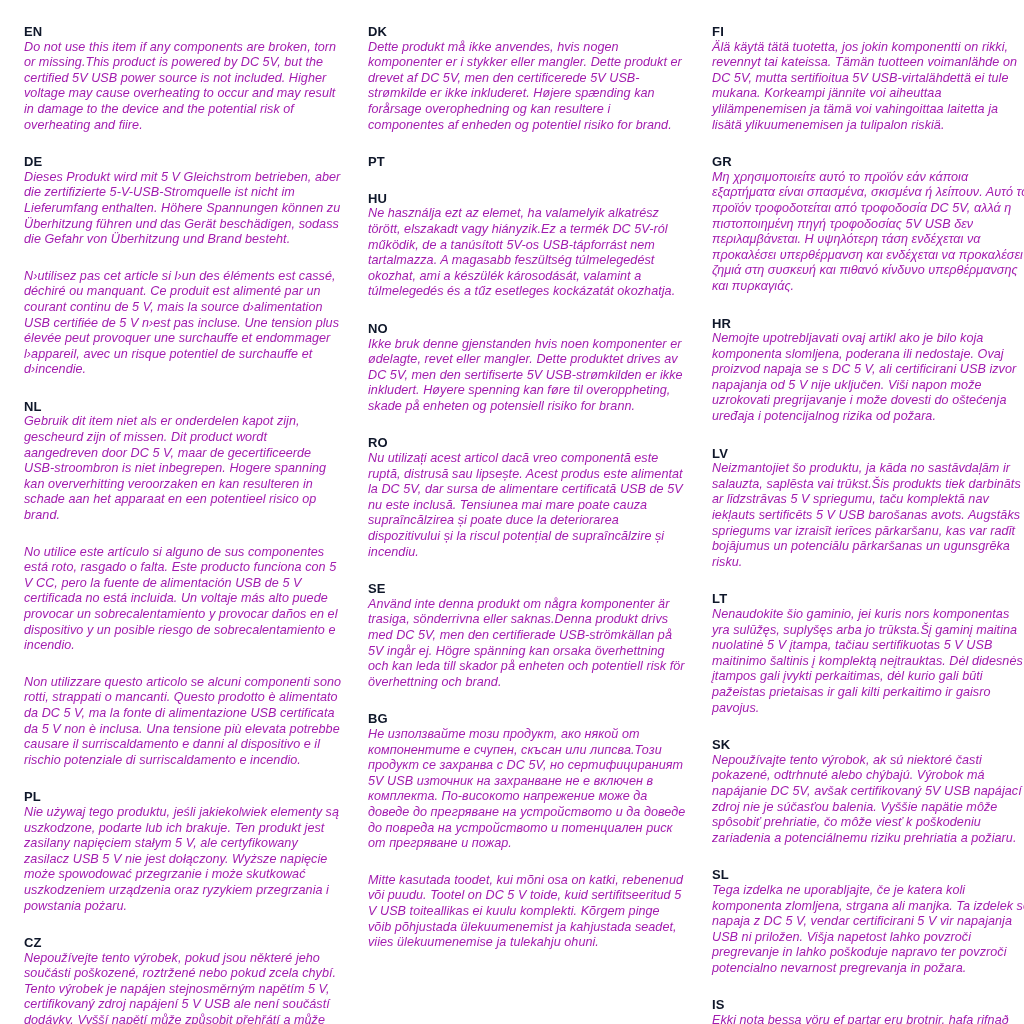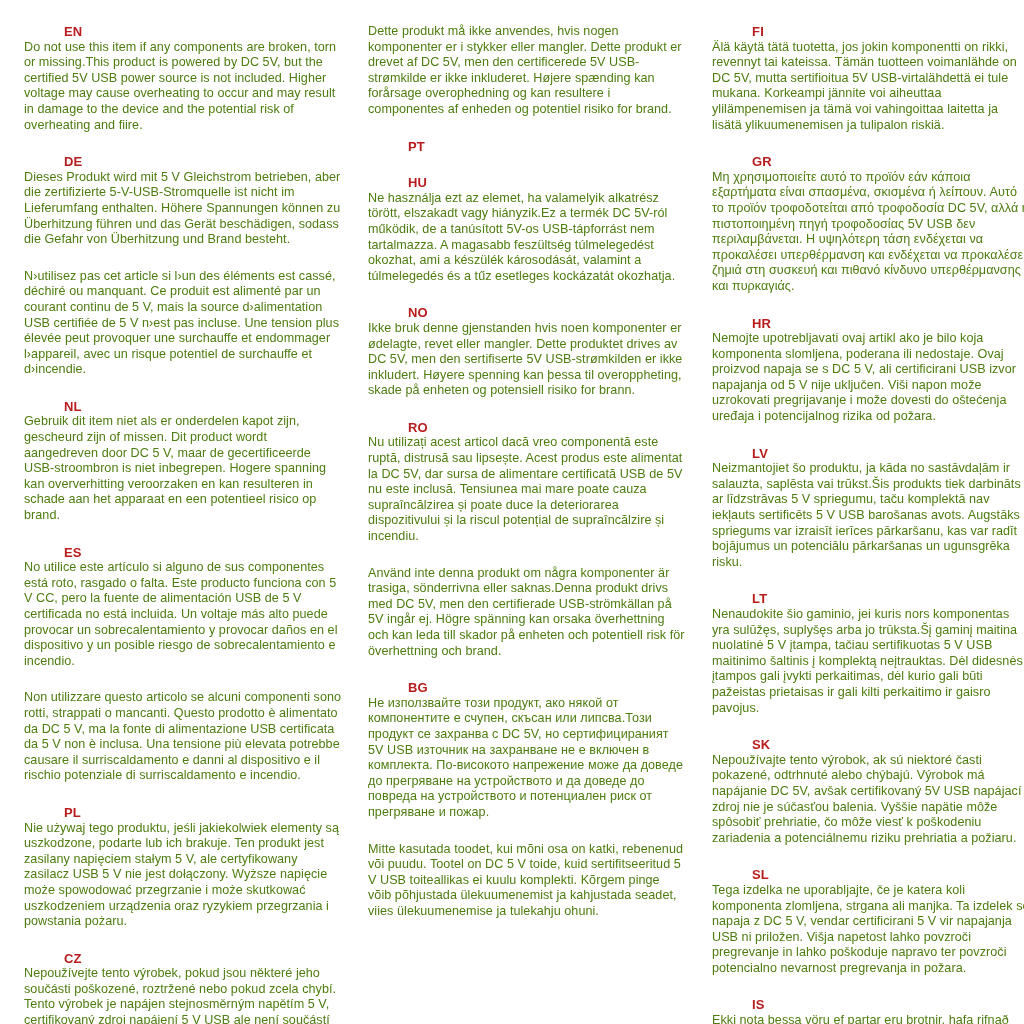--- a/index.html
+++ b/index.html
@@ -24,30 +24,30 @@
   .col {
     width: 318px;
     flex: 0 0 318px;
   }
   .section {
     margin-bottom: 21px;
   }
   .lang-code {
     font-size: 13px;
     font-weight: bold;
-    color: #b91c1c;
+    color: #0f172a;
     line-height: 15.6px;
     letter-spacing: 0.2px;
-    margin-left: 40px;
   }
   .lang-text {
     font-size: 12.6px;
-    color: #4d7c0f;
+    color: #a21caf;
     line-height: 15.6px;
     letter-spacing: 0.05px;
+    font-style: italic;
   }
 </style>
 </head>
 <body>
 
 <div class="page">
   <div class="columns">
 
     <div class="col">
       <div class="section">
@@ -59,56 +59,57 @@
         <div class="lang-text">Dieses Produkt wird mit 5 V Gleichstrom betrieben, aber die zertifizierte 5-V-USB-Stromquelle ist nicht im Lieferumfang enthalten. Höhere Spannungen können zu Überhitzung führen und das Gerät beschädigen, sodass die Gefahr von Überhitzung und Brand besteht.</div>
       </div>
       <div class="section">
         <div class="lang-text">N›utilisez pas cet article si l›un des éléments est cassé, déchiré ou manquant. Ce produit est alimenté par un courant continu de 5 V, mais la source d›alimentation USB certifiée de 5 V n›est pas incluse. Une tension plus élevée peut provoquer une surchauffe et endommager l›appareil, avec un risque potentiel de surchauffe et d›incendie.</div>
       </div>
       <div class="section">
         <div class="lang-code">NL</div>
         <div class="lang-text">Gebruik dit item niet als er onderdelen kapot zijn, gescheurd zijn of missen. Dit product wordt aangedreven door DC 5 V, maar de gecertificeerde USB-stroombron is niet inbegrepen. Hogere spanning kan oververhitting veroorzaken en kan resulteren in schade aan het apparaat en een potentieel risico op brand.</div>
       </div>
       <div class="section">
-        <div class="lang-code">ES</div>
         <div class="lang-text">No utilice este artículo si alguno de sus componentes está roto, rasgado o falta. Este producto funciona con 5 V CC, pero la fuente de alimentación USB de 5 V certificada no está incluida. Un voltaje más alto puede provocar un sobrecalentamiento y provocar daños en el dispositivo y un posible riesgo de sobrecalentamiento e incendio.</div>
       </div>
       <div class="section">
         <div class="lang-text">Non utilizzare questo articolo se alcuni componenti sono rotti, strappati o mancanti. Questo prodotto è alimentato da DC 5 V, ma la fonte di alimentazione USB certificata da 5 V non è inclusa. Una tensione più elevata potrebbe causare il surriscaldamento e danni al dispositivo e il rischio potenziale di surriscaldamento e incendio.</div>
       </div>
       <div class="section">
         <div class="lang-code">PL</div>
         <div class="lang-text">Nie używaj tego produktu, jeśli jakiekolwiek elementy są uszkodzone, podarte lub ich brakuje. Ten produkt jest zasilany napięciem stałym 5 V, ale certyfikowany zasilacz USB 5 V nie jest dołączony. Wyższe napięcie może spowodować przegrzanie i może skutkować uszkodzeniem urządzenia oraz ryzykiem przegrzania i powstania pożaru.</div>
       </div>
       <div class="section">
         <div class="lang-code">CZ</div>
         <div class="lang-text">Nepoužívejte tento výrobek, pokud jsou některé jeho součásti poškozené, roztržené nebo pokud zcela chybí. Tento výrobek je napájen stejnosměrným napětím 5 V, certifikovaný zdroj napájení 5 V USB ale není součástí dodávky. Vyšší napětí může způsobit přehřátí a může mít za následek poškození zařízení a vést k potenciálnímu riziku přehřátí a požáru.</div>
       </div>
     </div>
 
     <div class="col">
       <div class="section">
+        <div class="lang-code">DK</div>
         <div class="lang-text">Dette produkt må ikke anvendes, hvis nogen komponenter er i stykker eller mangler. Dette produkt er drevet af DC 5V, men den certificerede 5V USB-strømkilde er ikke inkluderet. Højere spænding kan forårsage overophedning og kan resultere i componentes af enheden og potentiel risiko for brand.</div>
       </div>
       <div class="section">
         <div class="lang-code">PT</div>
       </div>
       <div class="section">
         <div class="lang-code">HU</div>
         <div class="lang-text">Ne használja ezt az elemet, ha valamelyik alkatrész törött, elszakadt vagy hiányzik.Ez a termék DC 5V-ról működik, de a tanúsított 5V-os USB-tápforrást nem tartalmazza. A magasabb feszültség túlmelegedést okozhat, ami a készülék károsodását, valamint a túlmelegedés és a tűz esetleges kockázatát okozhatja.</div>
       </div>
       <div class="section">
         <div class="lang-code">NO</div>
-        <div class="lang-text">Ikke bruk denne gjenstanden hvis noen komponenter er ødelagte, revet eller mangler. Dette produktet drives av DC 5V, men den sertifiserte 5V USB-strømkilden er ikke inkludert. Høyere spenning kan þessa til overoppheting, skade på enheten og potensiell risiko for brann.</div>
+        <div class="lang-text">Ikke bruk denne gjenstanden hvis noen komponenter er ødelagte, revet eller mangler. Dette produktet drives av DC 5V, men den sertifiserte 5V USB-strømkilden er ikke inkludert. Høyere spenning kan føre til overoppheting, skade på enheten og potensiell risiko for brann.</div>
       </div>
       <div class="section">
         <div class="lang-code">RO</div>
         <div class="lang-text">Nu utilizați acest articol dacă vreo componentă este ruptă, distrusă sau lipsește. Acest produs este alimentat la DC 5V, dar sursa de alimentare certificată USB de 5V nu este inclusă. Tensiunea mai mare poate cauza supraîncălzirea și poate duce la deteriorarea dispozitivului și la riscul potențial de supraîncălzire și incendiu.</div>
       </div>
       <div class="section">
+        <div class="lang-code">SE</div>
         <div class="lang-text">Använd inte denna produkt om några komponenter är trasiga, sönderrivna eller saknas.Denna produkt drivs med DC 5V, men den certifierade USB-strömkällan på 5V ingår ej. Högre spänning kan orsaka överhettning och kan leda till skador på enheten och potentiell risk för överhettning och brand.</div>
       </div>
       <div class="section">
         <div class="lang-code">BG</div>
         <div class="lang-text">Не използвайте този продукт, ако някой от компонентите е счупен, скъсан или липсва.Този продукт се захранва с DC 5V, но сертифицираният 5V USB източник на захранване не е включен в комплекта. По-високото напрежение може да доведе до прегряване на устройството и да доведе до повреда на устройството и потенциален риск от прегряване и пожар.</div>
       </div>
       <div class="section">
         <div class="lang-text">Mitte kasutada toodet, kui mõni osa on katki, rebenenud või puudu. Tootel on DC 5 V toide, kuid sertifitseeritud 5 V USB toiteallikas ei kuulu komplekti. Kõrgem pinge võib põhjustada ülekuumenemist ja kahjustada seadet, viies ülekuumenemise ja tulekahju ohuni.</div>
       </div>
     </div>

